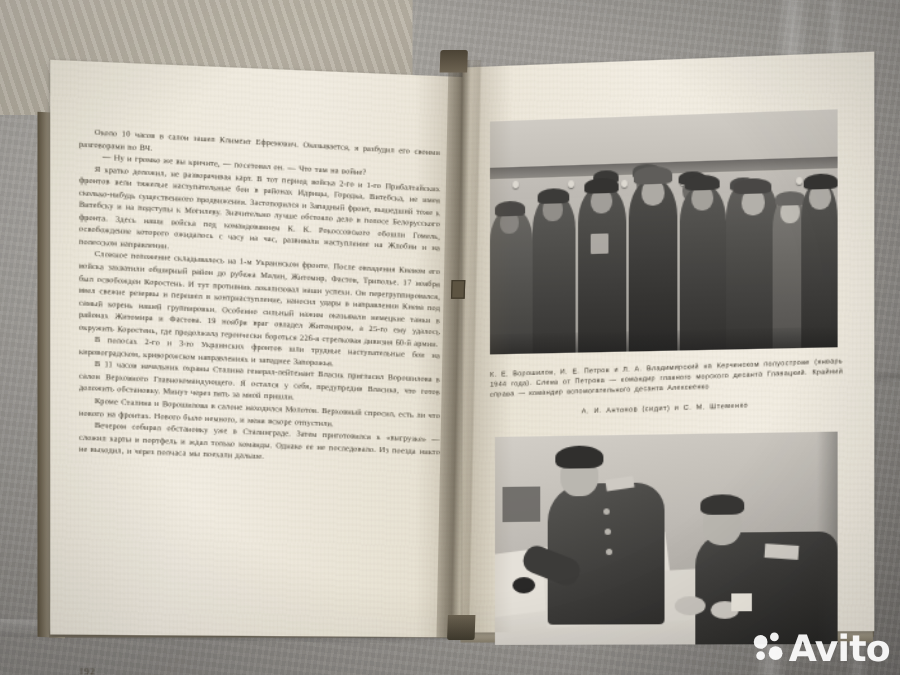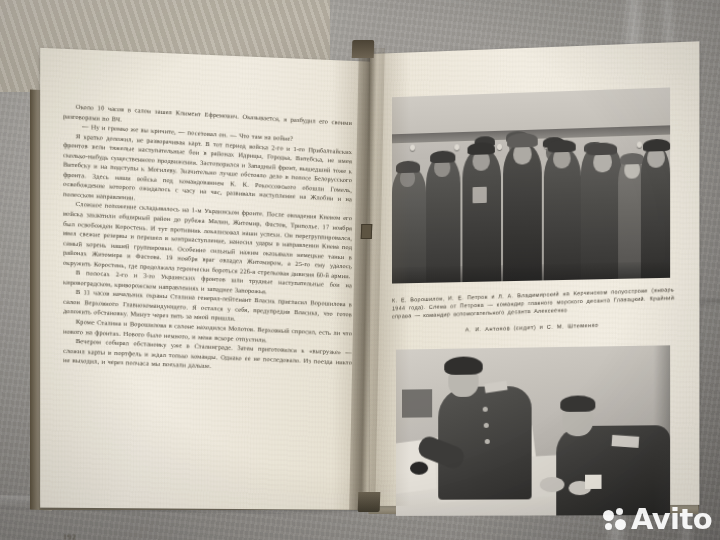--- a/index.html
+++ b/index.html
@@ -202,21 +202,21 @@
   #caption-second{
     margin-top:9px;text-align:center;
     font-size:5.5px;color:#3e382d;
     letter-spacing:.5px;word-spacing:1.4px;
     font-family:"Liberation Sans", sans-serif;
   }
 
   
   #watermark{
     position:absolute;right:8px;bottom:8px;
-    display:flex;align-items:flex-end;gap:4px;
+    display:flex;align-items:flex-start;gap:4px;
     opacity:.93;
   }
   #wm-dots{position:relative;width:24px;height:24px;}
   #wm-dots i{position:absolute;display:block;background:#fff;border-radius:50%;}
   #wm-dots i:nth-child(1){left:0;top:2px;width:11px;height:11px;}
   #wm-dots i:nth-child(2){left:13px;top:0;width:7px;height:7px;}
   #wm-dots i:nth-child(3){left:2px;top:15px;width:7px;height:7px;}
   #wm-dots i:nth-child(4){left:12px;top:11px;width:11px;height:11px;}
   #wm-text{
     color:#fff;font-size:29px;line-height:26px;

